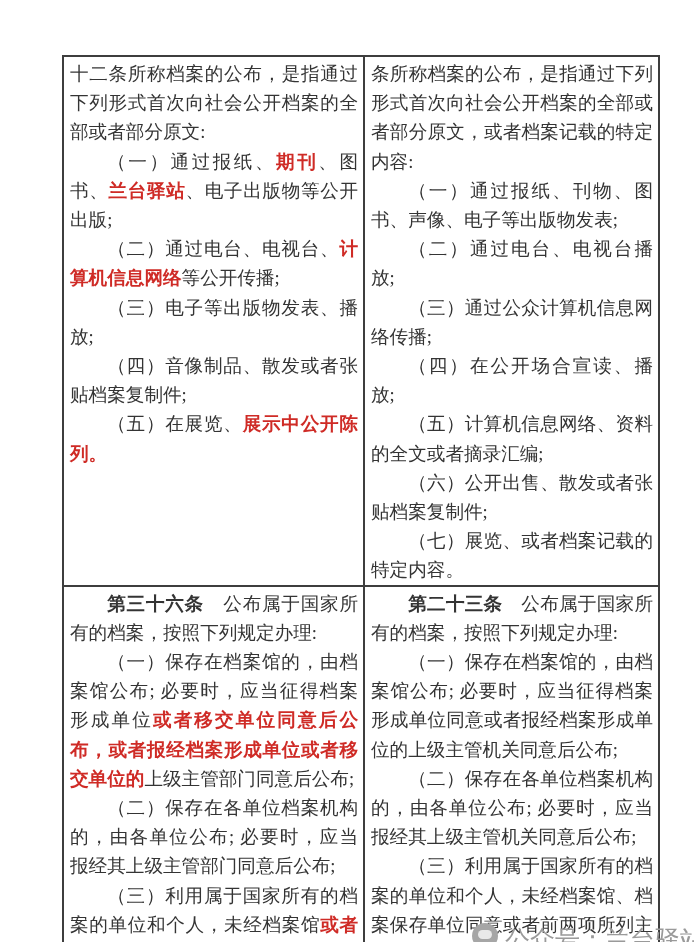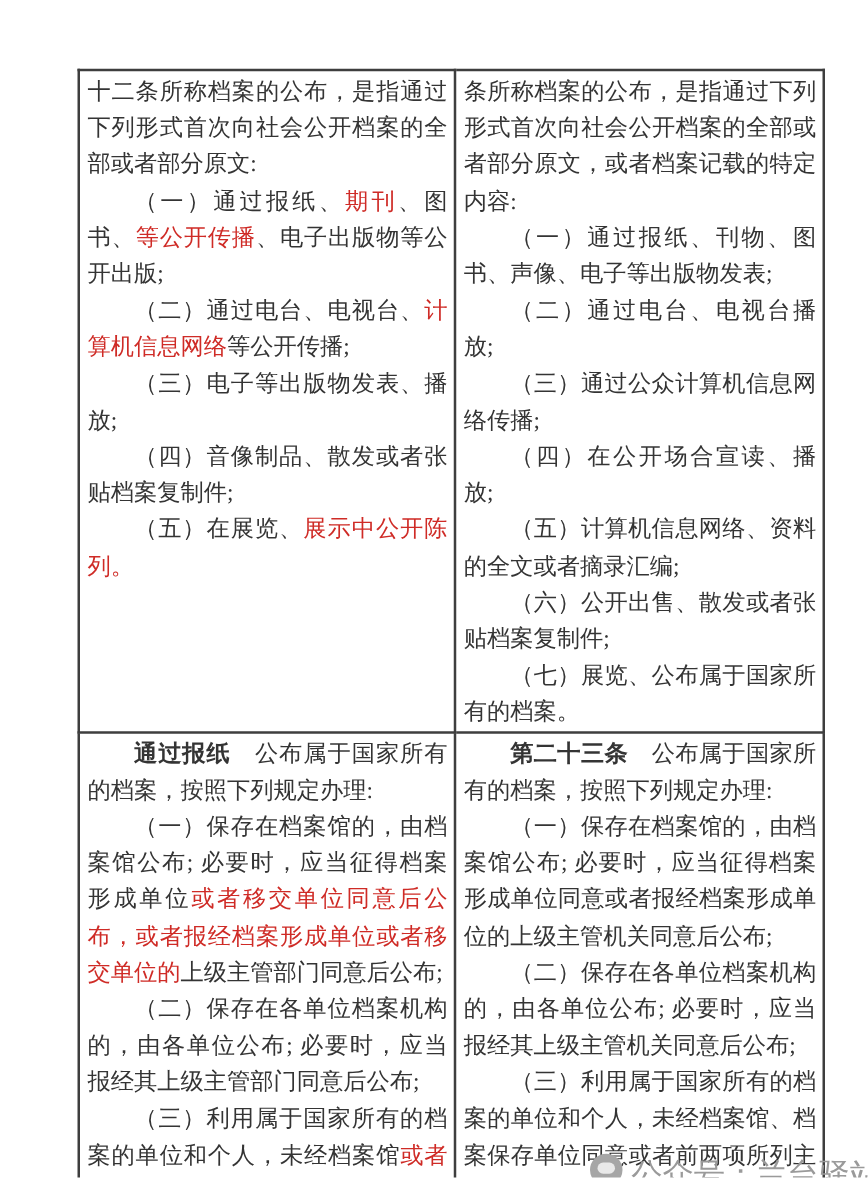--- a/index.html
+++ b/index.html
@@ -38,21 +38,21 @@
     line-height: 29.2px;
     text-align: justify;
     text-justify: inter-ideograph;
   }
   td.col-left  { width: 288px; }
   td.col-right { width: 282px; }
   tr.row-1 td { height: 463px; margin-top: 21px; }
   tr.row-2 td { height: 401px; }
   .law-table p { margin: 0; padding: 0; }
   .law-table p.indent { text-indent: 2em; }
-  .law-table span.red { color: var(--red); }
+  .law-table span.red { color: var(--red); font-weight: bold; }
   .law-table span.bold { font-weight: bold; }
   .watermark {
     position: absolute;
     left: 472px;
     top: 923px;
     display: flex;
     align-items: flex-start;
     gap: 7px;
     color: var(--watermark);
     font-family: "Liberation Sans", "DejaVu Sans", sans-serif;
@@ -80,40 +80,40 @@
 </head>
 <body>
 
 <div class="page">
 
   <table class="law-table">
     <tbody>
       <tr class="row-1">
         <td class="col-left cell">
             <p><span>十二条所称档案的公布，是指通过下列形式首次向社会公开档案的全部或者部分原文:</span></p>
-            <p class="indent"><span>（一）通过报纸、</span><span class="red">期刊</span><span>、图书、</span><span class="red">等公开传播</span><span>、电子出版物等公开出版;</span></p>
+            <p class="indent"><span>（一）通过报纸、</span><span class="red">期刊</span><span>、图书、</span><span class="red">兰台驿站</span><span>、电子出版物等公开出版;</span></p>
             <p class="indent"><span>（二）通过电台、电视台、</span><span class="red">计算机信息网络</span><span>等公开传播;</span></p>
             <p class="indent"><span>（三）电子等出版物发表、播放;</span></p>
             <p class="indent"><span>（四）音像制品、散发或者张贴档案复制件;</span></p>
             <p class="indent"><span>（五）在展览、</span><span class="red">展示中公开陈列。</span></p>
           </td>
         <td class="col-right cell">
             <p><span>条所称档案的公布，是指通过下列形式首次向社会公开档案的全部或者部分原文，或者档案记载的特定内容:</span></p>
             <p class="indent"><span>（一）通过报纸、刊物、图书、声像、电子等出版物发表;</span></p>
             <p class="indent"><span>（二）通过电台、电视台播放;</span></p>
             <p class="indent"><span>（三）通过公众计算机信息网络传播;</span></p>
             <p class="indent"><span>（四）在公开场合宣读、播放;</span></p>
             <p class="indent"><span>（五）计算机信息网络、资料的全文或者摘录汇编;</span></p>
             <p class="indent"><span>（六）公开出售、散发或者张贴档案复制件;</span></p>
-            <p class="indent"><span>（七）展览、公布属于国家所有的档案。</span></p>
+            <p class="indent"><span>（七）展览、或者档案记载的特定内容。</span></p>
           </td>
       </tr>
       <tr class="row-2">
         <td class="col-left cell">
-            <p class="indent"><span class="bold">通过报纸</span><span>　公布属于国家所有的档案，按照下列规定办理:</span></p>
+            <p class="indent"><span class="bold">第三十六条</span><span>　公布属于国家所有的档案，按照下列规定办理:</span></p>
             <p class="indent"><span>（一）保存在档案馆的，由档案馆公布; 必要时，应当征得档案形成单位</span><span class="red">或者移交单位同意后公布，或者报经档案形成单位或者移交单位的</span><span>上级主管部门同意后公布;</span></p>
             <p class="indent"><span>（二）保存在各单位档案机构的，由各单位公布; 必要时，应当报经其上级主管部门同意后公布;</span></p>
             <p class="indent"><span>（三）利用属于国家所有的档案的单位和个人，未经档案馆</span><span class="red">或者有关单位同意</span></p>
           </td>
         <td class="col-right cell">
             <p class="indent"><span class="bold">第二十三条</span><span>　公布属于国家所有的档案，按照下列规定办理:</span></p>
             <p class="indent"><span>（一）保存在档案馆的，由档案馆公布; 必要时，应当征得档案形成单位同意或者报经档案形成单位的上级主管机关同意后公布;</span></p>
             <p class="indent"><span>（二）保存在各单位档案机构的，由各单位公布; 必要时，应当报经其上级主管机关同意后公布;</span></p>
             <p class="indent"><span>（三）利用属于国家所有的档案的单位和个人，未经档案馆、档案保存单位同意或者前两项所列主管机关的授权或者批准，均无权公布档案。</span></p>
           </td>

